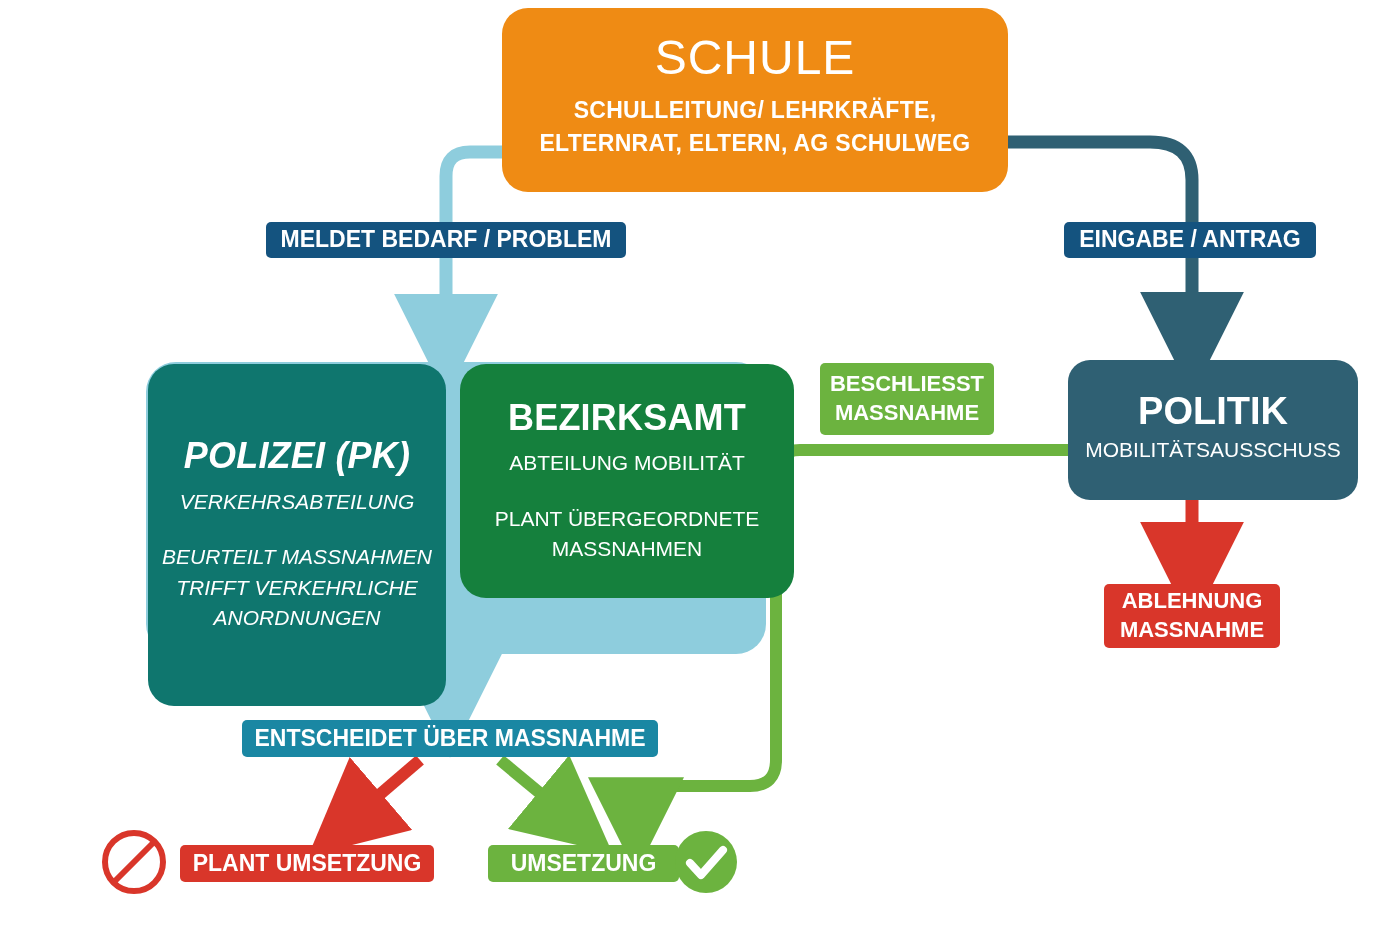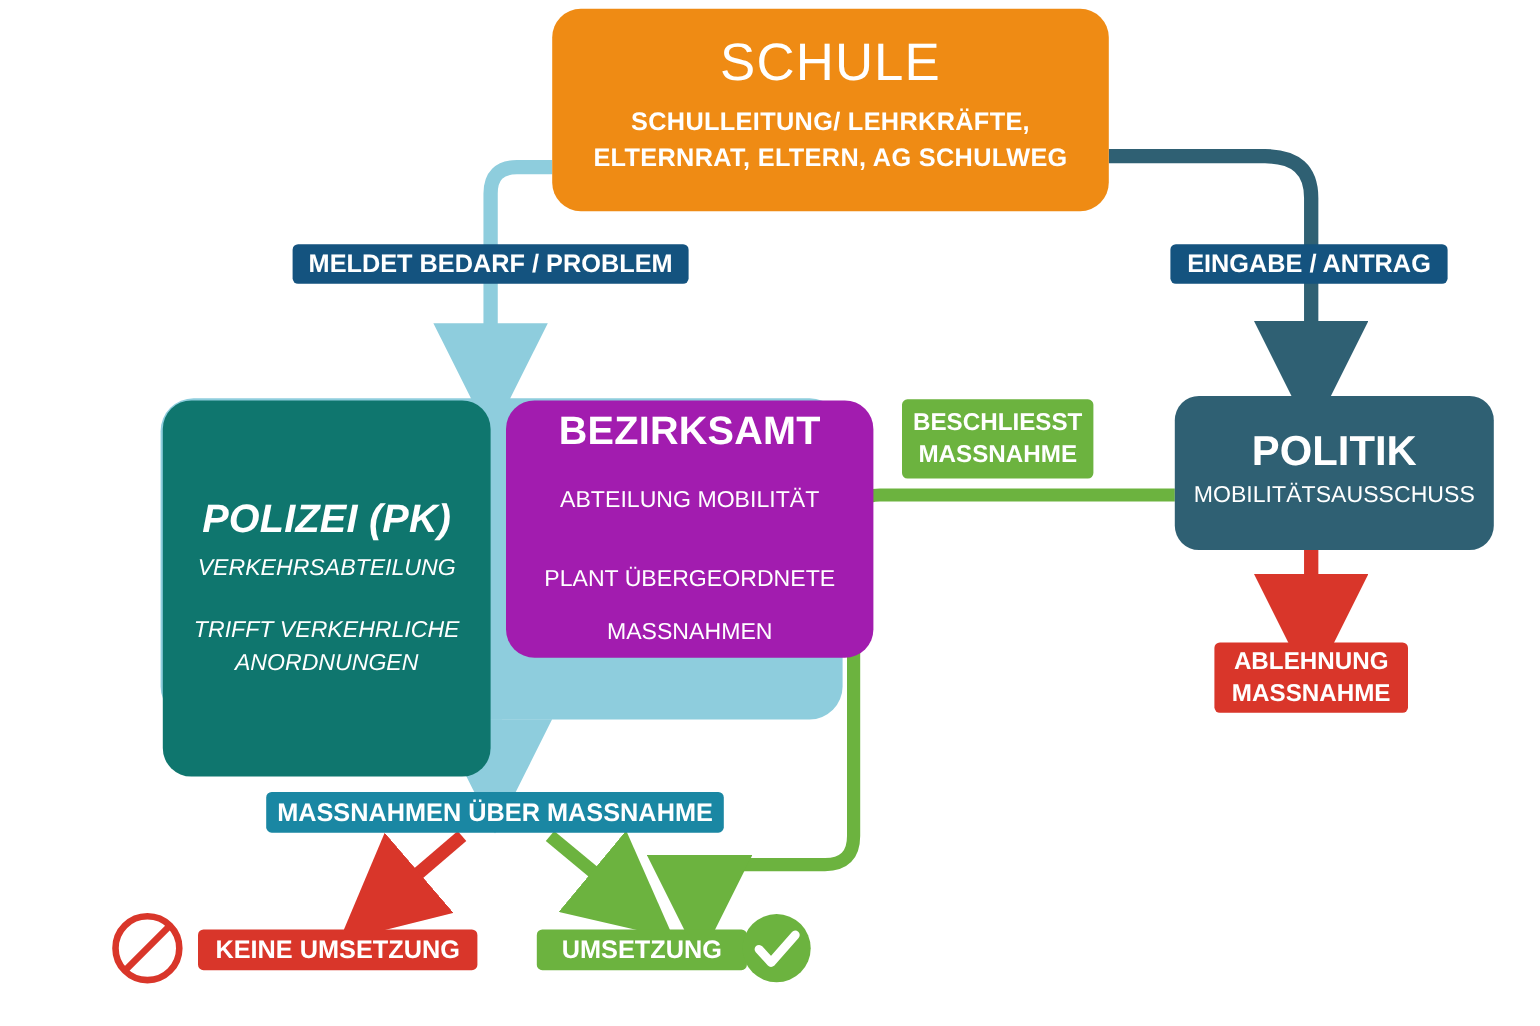--- a/index.html
+++ b/index.html
@@ -83,24 +83,23 @@
     background: #0f766e;
     border-radius: 26px;
     padding: 8px 14px;
     font-style: italic;
   }
   .bezirksamt {
     left: 460px;
     top: 364px;
     width: 334px;
     height: 234px;
-    background: #a21caf;
+    background: #15803d;
     border-radius: 26px;
     padding: 8px 14px;
-    justify-content: space-between;
   }
   .deptbox .title {
     font-size: 36px;
     font-weight: bold;
     letter-spacing: 0.2px;
     line-height: 1.1;
     margin-bottom: 12px;
   }
   .deptbox .sub1 {
     font-size: 21px;
@@ -262,20 +261,21 @@
 
   <div class="node schule">
     <div class="title">SCHULE</div>
     <div class="sub">SCHULLEITUNG/ LEHRKRÄFTE,</div>
     <div class="sub">ELTERNRAT, ELTERN, AG SCHULWEG</div>
   </div>
 
   <div class="node deptbox polizei">
     <div class="title">POLIZEI (PK)</div>
     <div class="sub1">VERKEHRSABTEILUNG</div>
+    <div class="sub2">BEURTEILT MASSNAHMEN</div>
     <div class="sub2">TRIFFT VERKEHRLICHE</div>
     <div class="sub2">ANORDNUNGEN</div>
   </div>
 
   <div class="node deptbox bezirksamt">
     <div class="title">BEZIRKSAMT</div>
     <div class="sub1">ABTEILUNG MOBILITÄT</div>
     <div class="sub2">PLANT ÜBERGEORDNETE</div>
     <div class="sub2">MASSNAHMEN</div>
   </div>
@@ -297,25 +297,25 @@
     <span>BESCHLIESST</span>
     <span>MASSNAHME</span>
   </div>
 
   <div class="chip chip-red chip-ablehnung">
     <span>ABLEHNUNG</span>
     <span>MASSNAHME</span>
   </div>
 
   <div class="chip chip-teal chip-entscheidet">
-    <span>MASSNAHMEN ÜBER MASSNAHME</span>
+    <span>ENTSCHEIDET ÜBER MASSNAHME</span>
   </div>
 
   <div class="chip chip-red chip-keine">
-    <span>KEINE UMSETZUNG</span>
+    <span>PLANT UMSETZUNG</span>
   </div>
 
   <div class="chip chip-green chip-umsetzung">
     <span>UMSETZUNG</span>
   </div>
 
   <svg class="icon-no" viewBox="0 0 68 68">
     <circle cx="34" cy="34" r="29" fill="none" stroke="#d9362a" stroke-width="6"></circle>
     <line x1="14" y1="54" x2="54" y2="14" stroke="#d9362a" stroke-width="6"></line>
   </svg>

